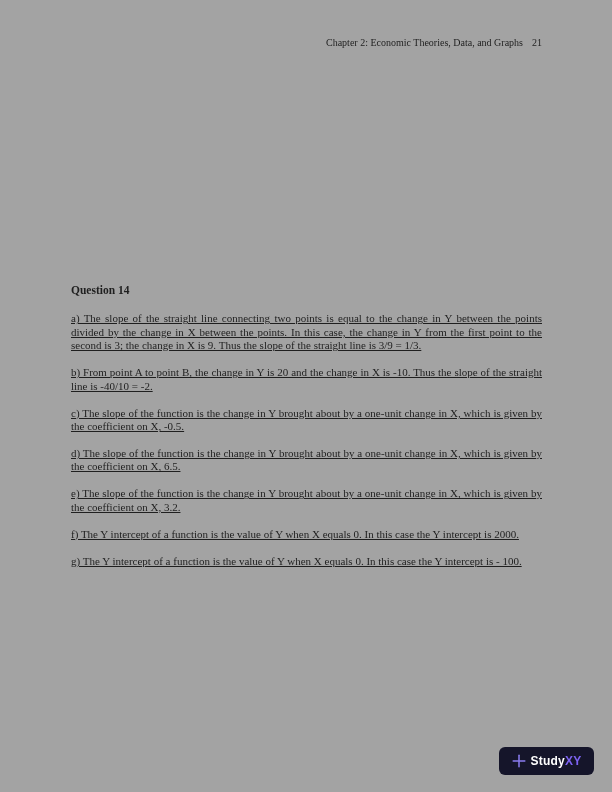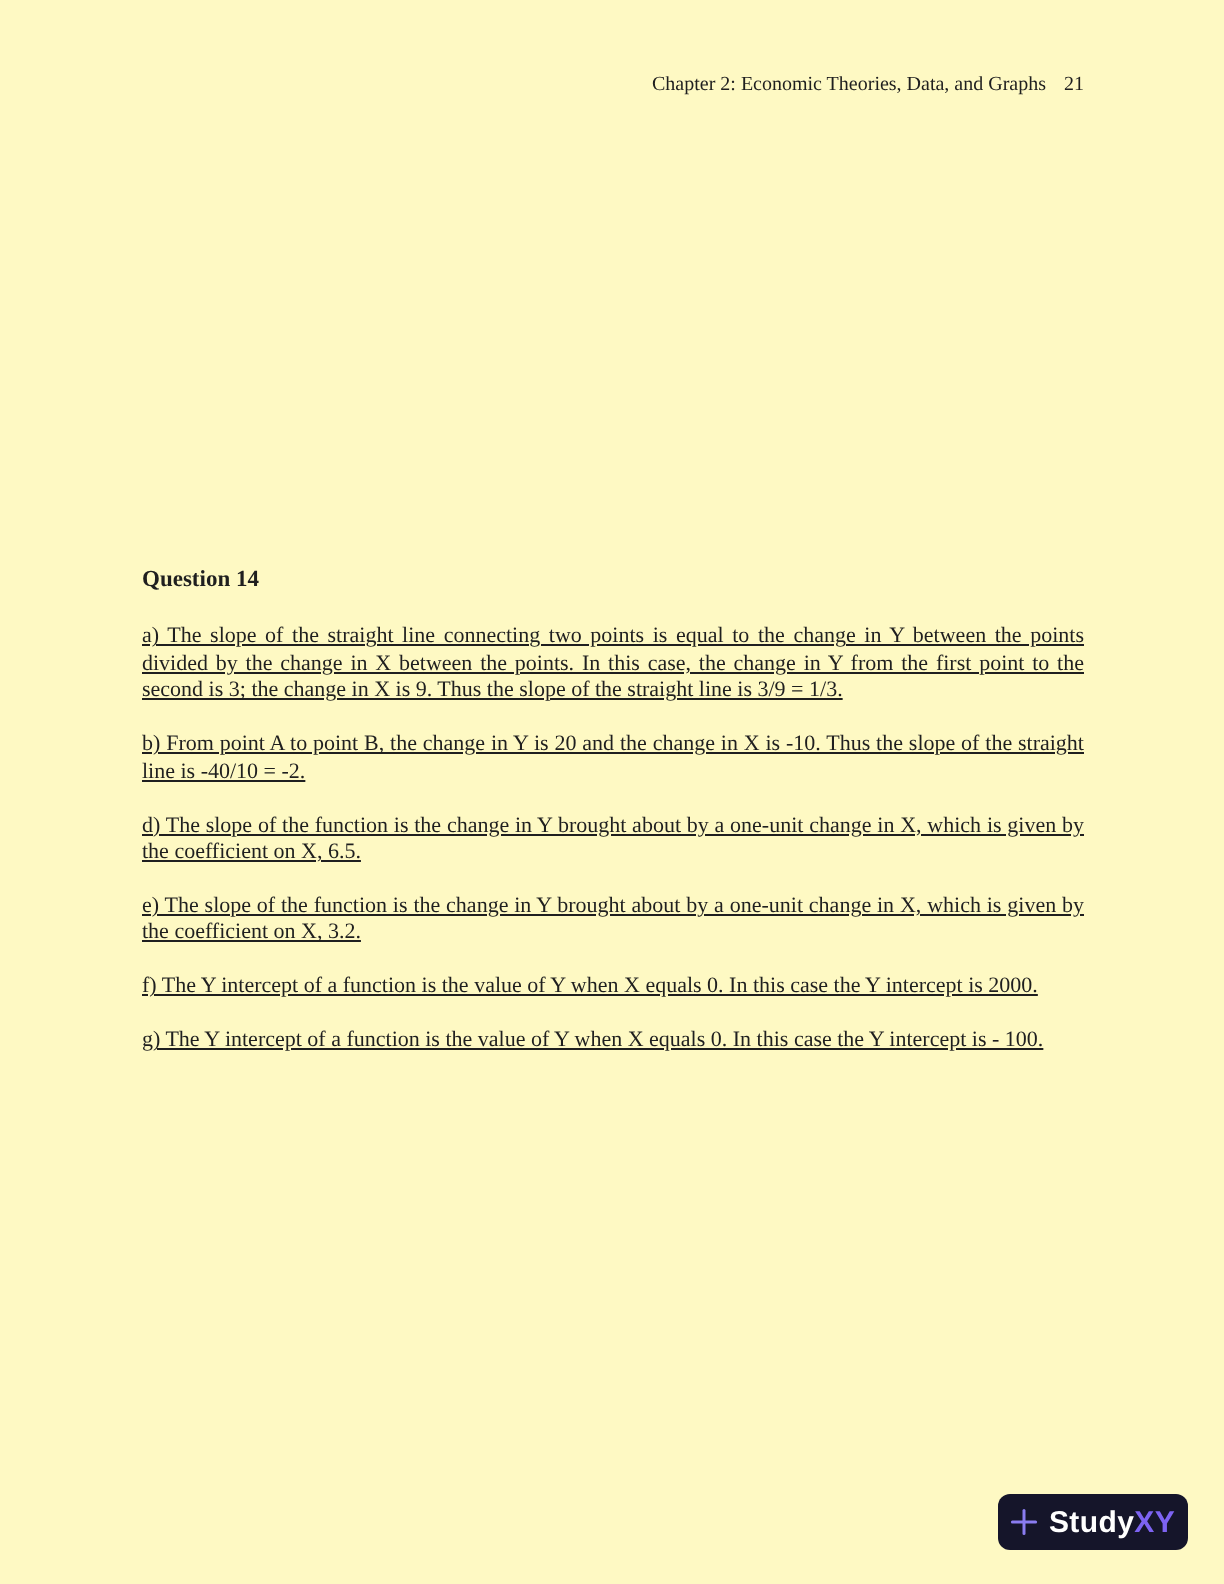--- a/index.html
+++ b/index.html
@@ -4,21 +4,21 @@
 <style>
   html, body {
     margin: 0;
     padding: 0;
     background: #ffffff;
   }
   .page {
     position: relative;
     width: 612px;
     height: 792px;
-    background: #fef9c3;
+    background: #a3a3a3;
     overflow: hidden;
     font-family: "Liberation Serif", serif;
     color: #1f1f1f;
   }
   .page-header {
     position: absolute;
     top: 37px;
     left: 72px;
     right: 70px;
     text-align: right;
@@ -61,21 +61,21 @@
     align-items: center;
     justify-content: center;
     gap: 5px;
     font-family: "Liberation Sans", sans-serif;
   }
   .logo-plus {
     display: inline-flex;
     color: var(--plus-color, #8a7cf0);
   }
   .logo-text {
-    font-size: 15px;
+    font-size: 12px;
     font-weight: bold;
     letter-spacing: 0.2px;
     white-space: nowrap;
   }
   .logo-study { color: var(--study-color, #ffffff); }
   .logo-xy    { color: var(--xy-color, #7d63f2); }
 </style>
 </head>
 <body>
 
@@ -83,20 +83,21 @@
 
   <div class="page-header">
     <span>Chapter 2: Economic Theories, Data, and Graphs</span><span class="page-number">21</span>
   </div>
 
   <div class="content">
     <div class="question-heading">Question 14</div>
 
     <p class="answer-paragraph">a) The slope of the straight line connecting two points is equal to the change in Y between the points divided by the change in X between the points. In this case, the change in Y from the first point to the second is 3; the change in X is 9. Thus the slope of the straight line is 3/9 = 1/3.</p>
     <p class="answer-paragraph">b) From point A to point B, the change in Y is 20 and the change in X is -10. Thus the slope of the straight line is -40/10 = -2.</p>
+    <p class="answer-paragraph">c) The slope of the function is the change in Y brought about by a one-unit change in X, which is given by the coefficient on X, -0.5.</p>
     <p class="answer-paragraph">d) The slope of the function is the change in Y brought about by a one-unit change in X, which is given by the coefficient on X, 6.5.</p>
     <p class="answer-paragraph">e) The slope of the function is the change in Y brought about by a one-unit change in X, which is given by the coefficient on X, 3.2.</p>
     <p class="answer-paragraph">f) The Y intercept of a function is the value of Y when X equals 0. In this case the Y intercept is 2000.</p>
     <p class="answer-paragraph">g) The Y intercept of a function is the value of Y when X equals 0. In this case the Y intercept is - 100.</p>
   </div>
 
   <div class="logo-badge">
     <span class="logo-plus">
       <svg width="14" height="14" viewBox="0 0 14 14" aria-hidden="true">
         <line x1="7" y1="1.2" x2="7" y2="12.8" stroke="currentColor" stroke-width="1.5" stroke-linecap="round"></line>

